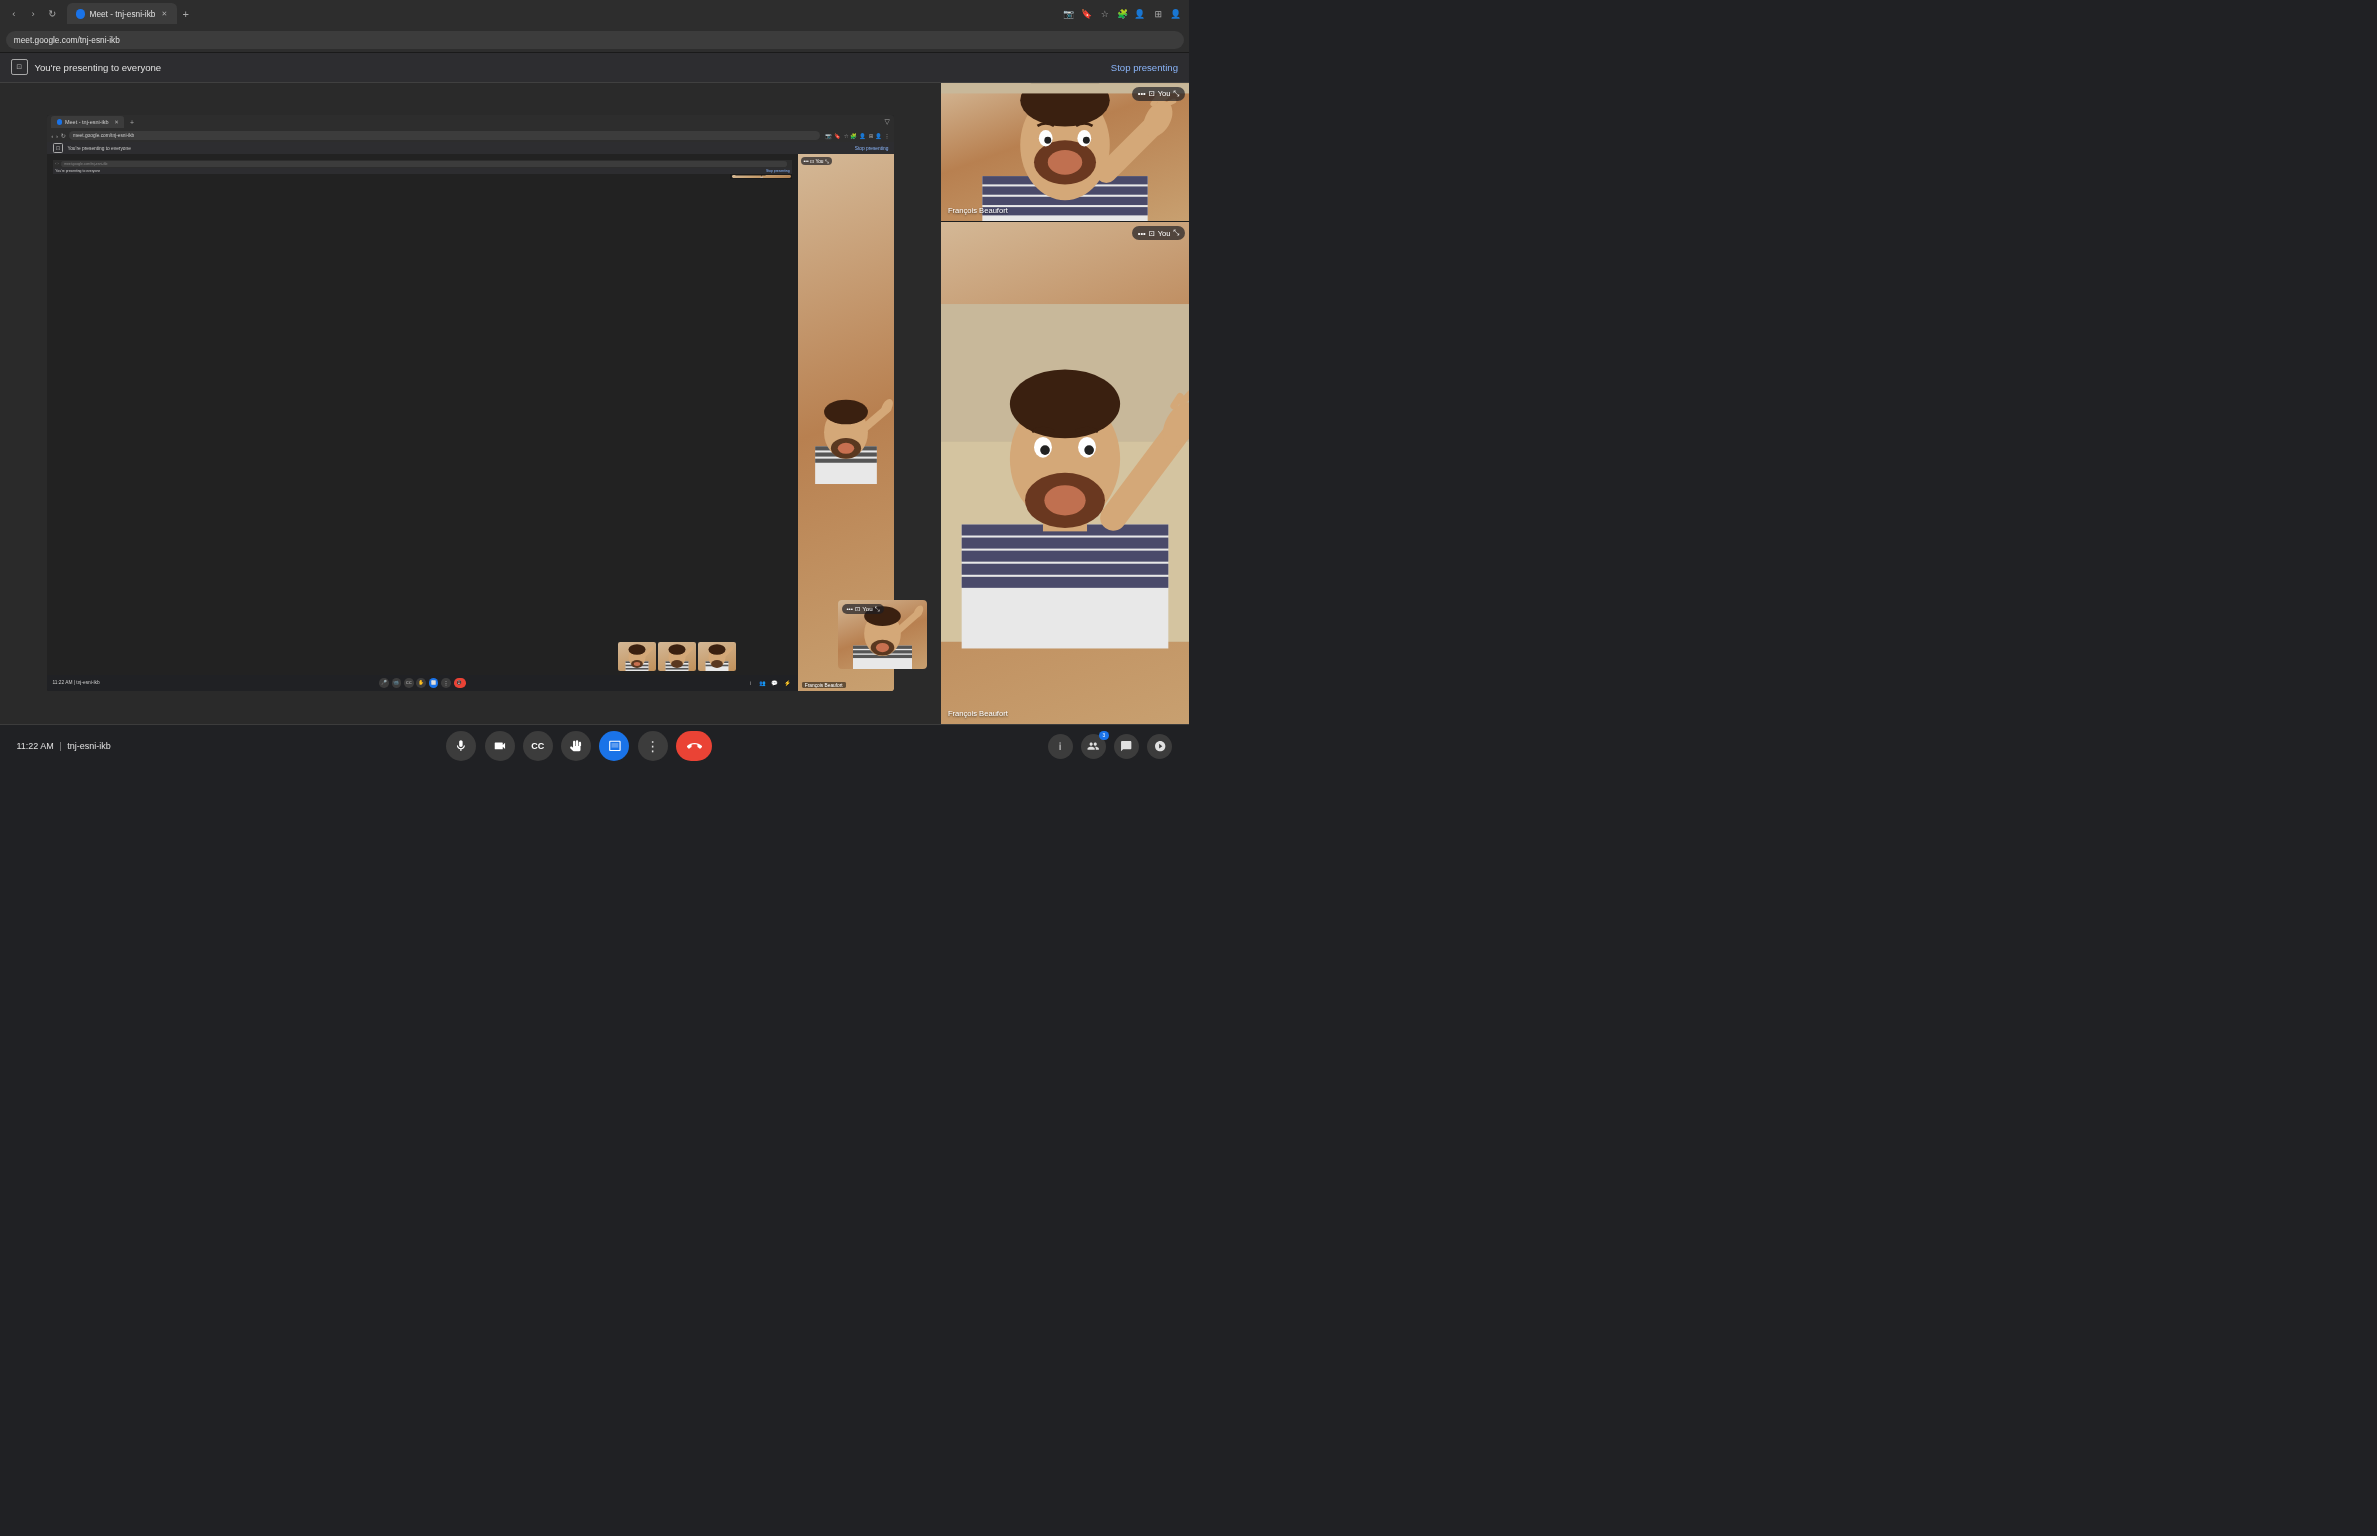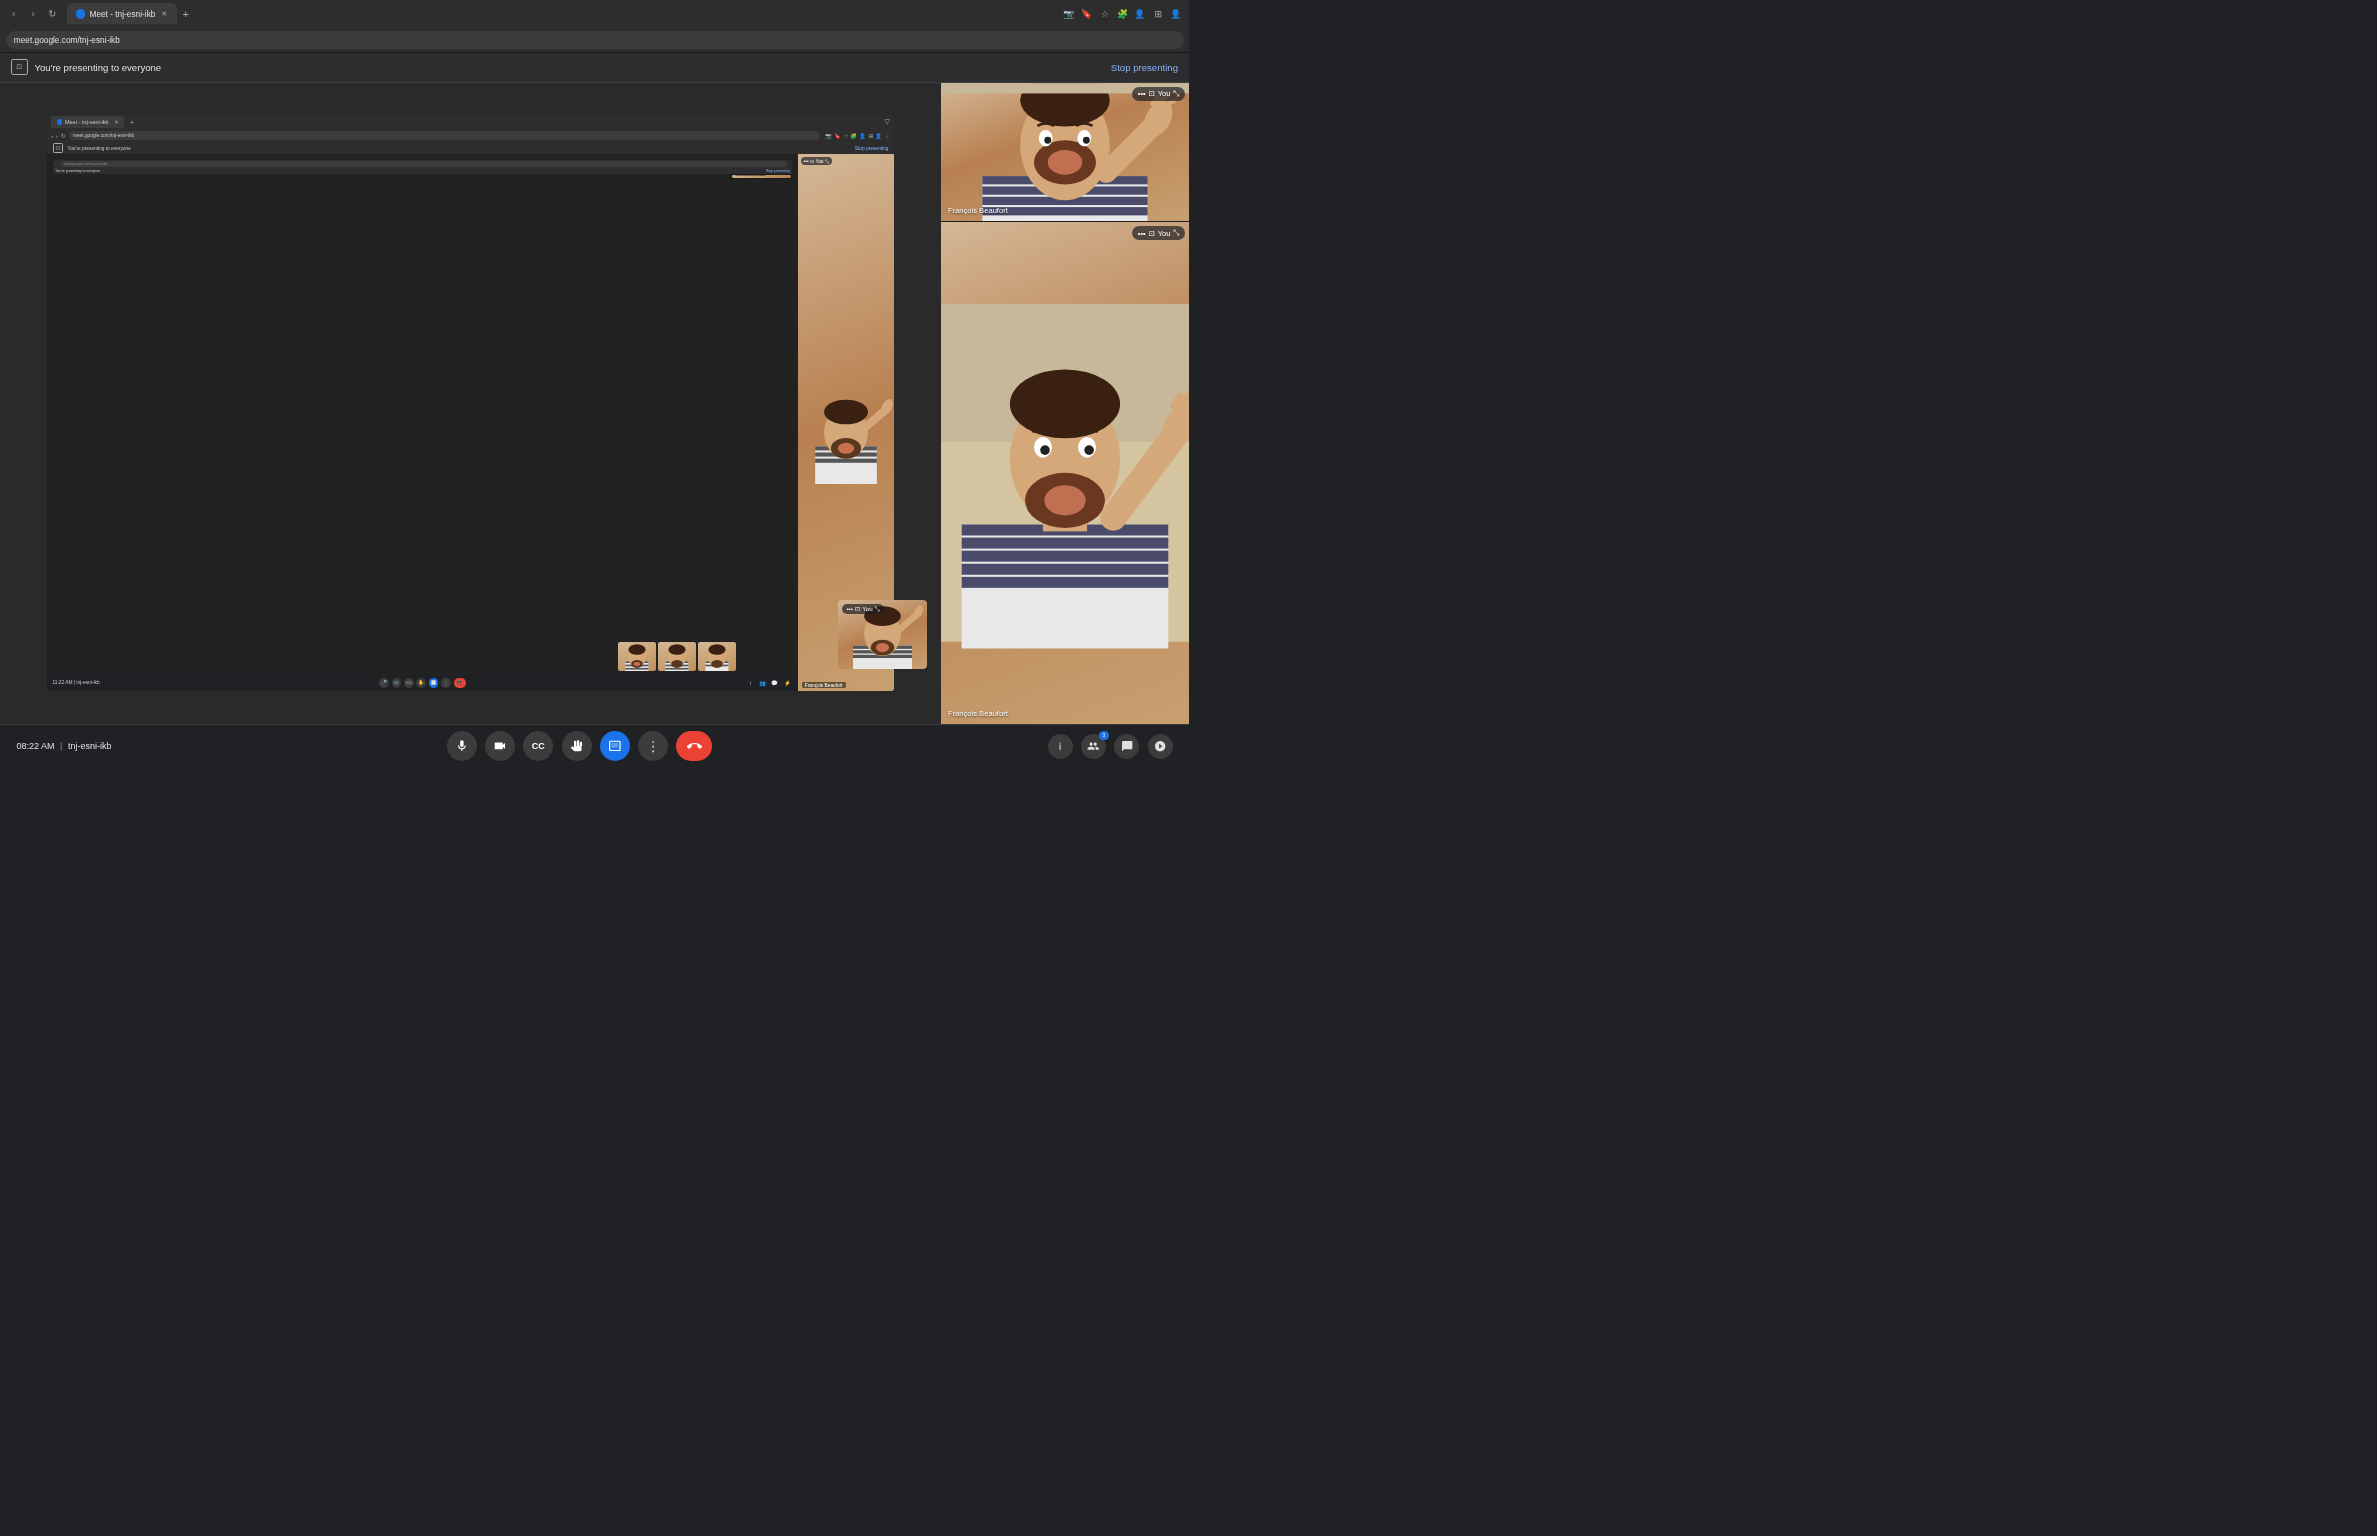--- a/index.html
+++ b/index.html
@@ -689,21 +689,21 @@
         </div>
       </div>
     </div>
 
   </div>
 
 </div>
 
 <div class="bottom-toolbar">
   <div class="toolbar-left">
-    <span>08:22 AM</span>
+    <span>11:22 AM</span>
     <span style="color:#888;">|</span>
     <span>tnj-esni-ikb</span>
   </div>
 
   <div class="toolbar-center">
     <div class="tool-btn">
       <svg width="13.8" height="13.8" viewBox="0 0 24 24" fill="white">
           <path d="M12 14c1.66 0 3-1.34 3-3V5c0-1.66-1.34-3-3-3S9 3.34 9 5v6c0 1.66 1.34 3 3 3zm5.91-3c-.49 0-.9.36-.98.85C16.52 14.2 14.47 16 12 16s-4.52-1.8-4.93-4.15c-.08-.49-.49-.85-.98-.85-.61 0-1.09.54-1 1.14.49 3 2.89 5.35 5.91 5.78V20c0 .55.45 1 1 1s1-.45 1-1v-2.08c3.02-.43 5.42-2.78 5.91-5.78.1-.6-.39-1.14-1-1.14z"></path>
         </svg>
     </div>

